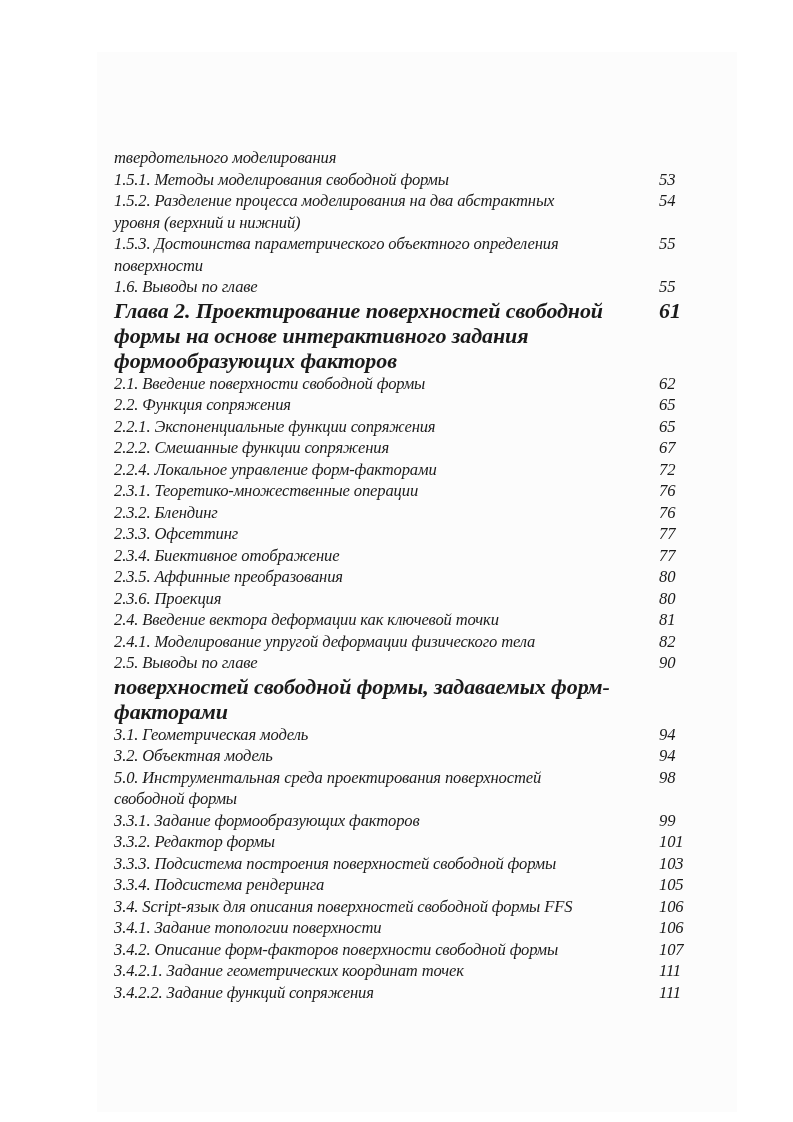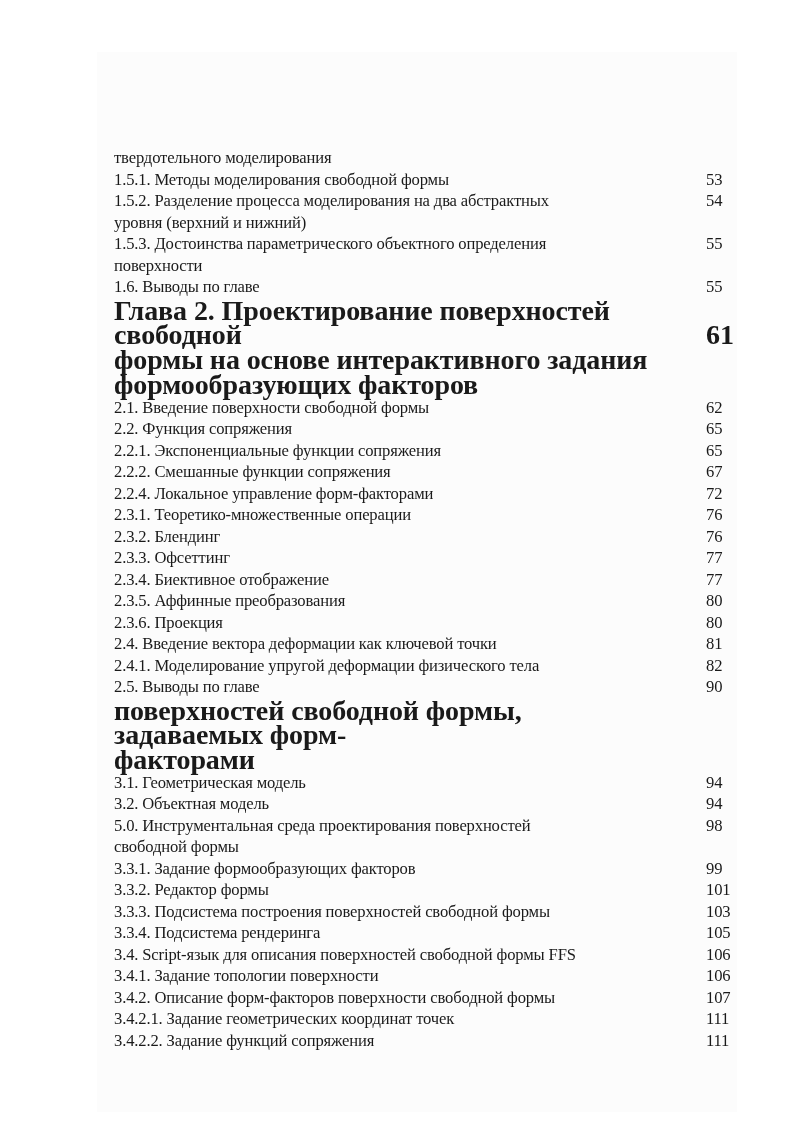--- a/index.html
+++ b/index.html
@@ -24,43 +24,43 @@
       background: #fcfcfc;
     }
     .toc {
       position: absolute;
       left: 114px;
       top: 147px;
       width: 600px;
     }
     .row {
       display: flex;
-      align-items: flex-end;
+      align-items: center;
+      font-style: italic;
     }
     .row .title {
       width: 545px;
       flex: 0 0 545px;
     }
     .row .page-num {
       flex: 0 0 auto;
       text-align: left;
-      margin-left: 47px;
     }
     .row.entry {
       font-size: 16.6px;
       line-height: 21.5px;
       letter-spacing: -0.15px;
     }
     .row.cont {
       font-size: 16.6px;
       line-height: 21.5px;
       letter-spacing: -0.15px;
     }
     .row.chapter {
-      font-size: 28px;
+      font-size: 22px;
       line-height: 24px;
       font-weight: bold;
       letter-spacing: -0.1px;
       margin-top: 1px;
     }
     .row.chapter .title {
       width: 520px;
       flex: 0 0 545px;
     }
   </style>

